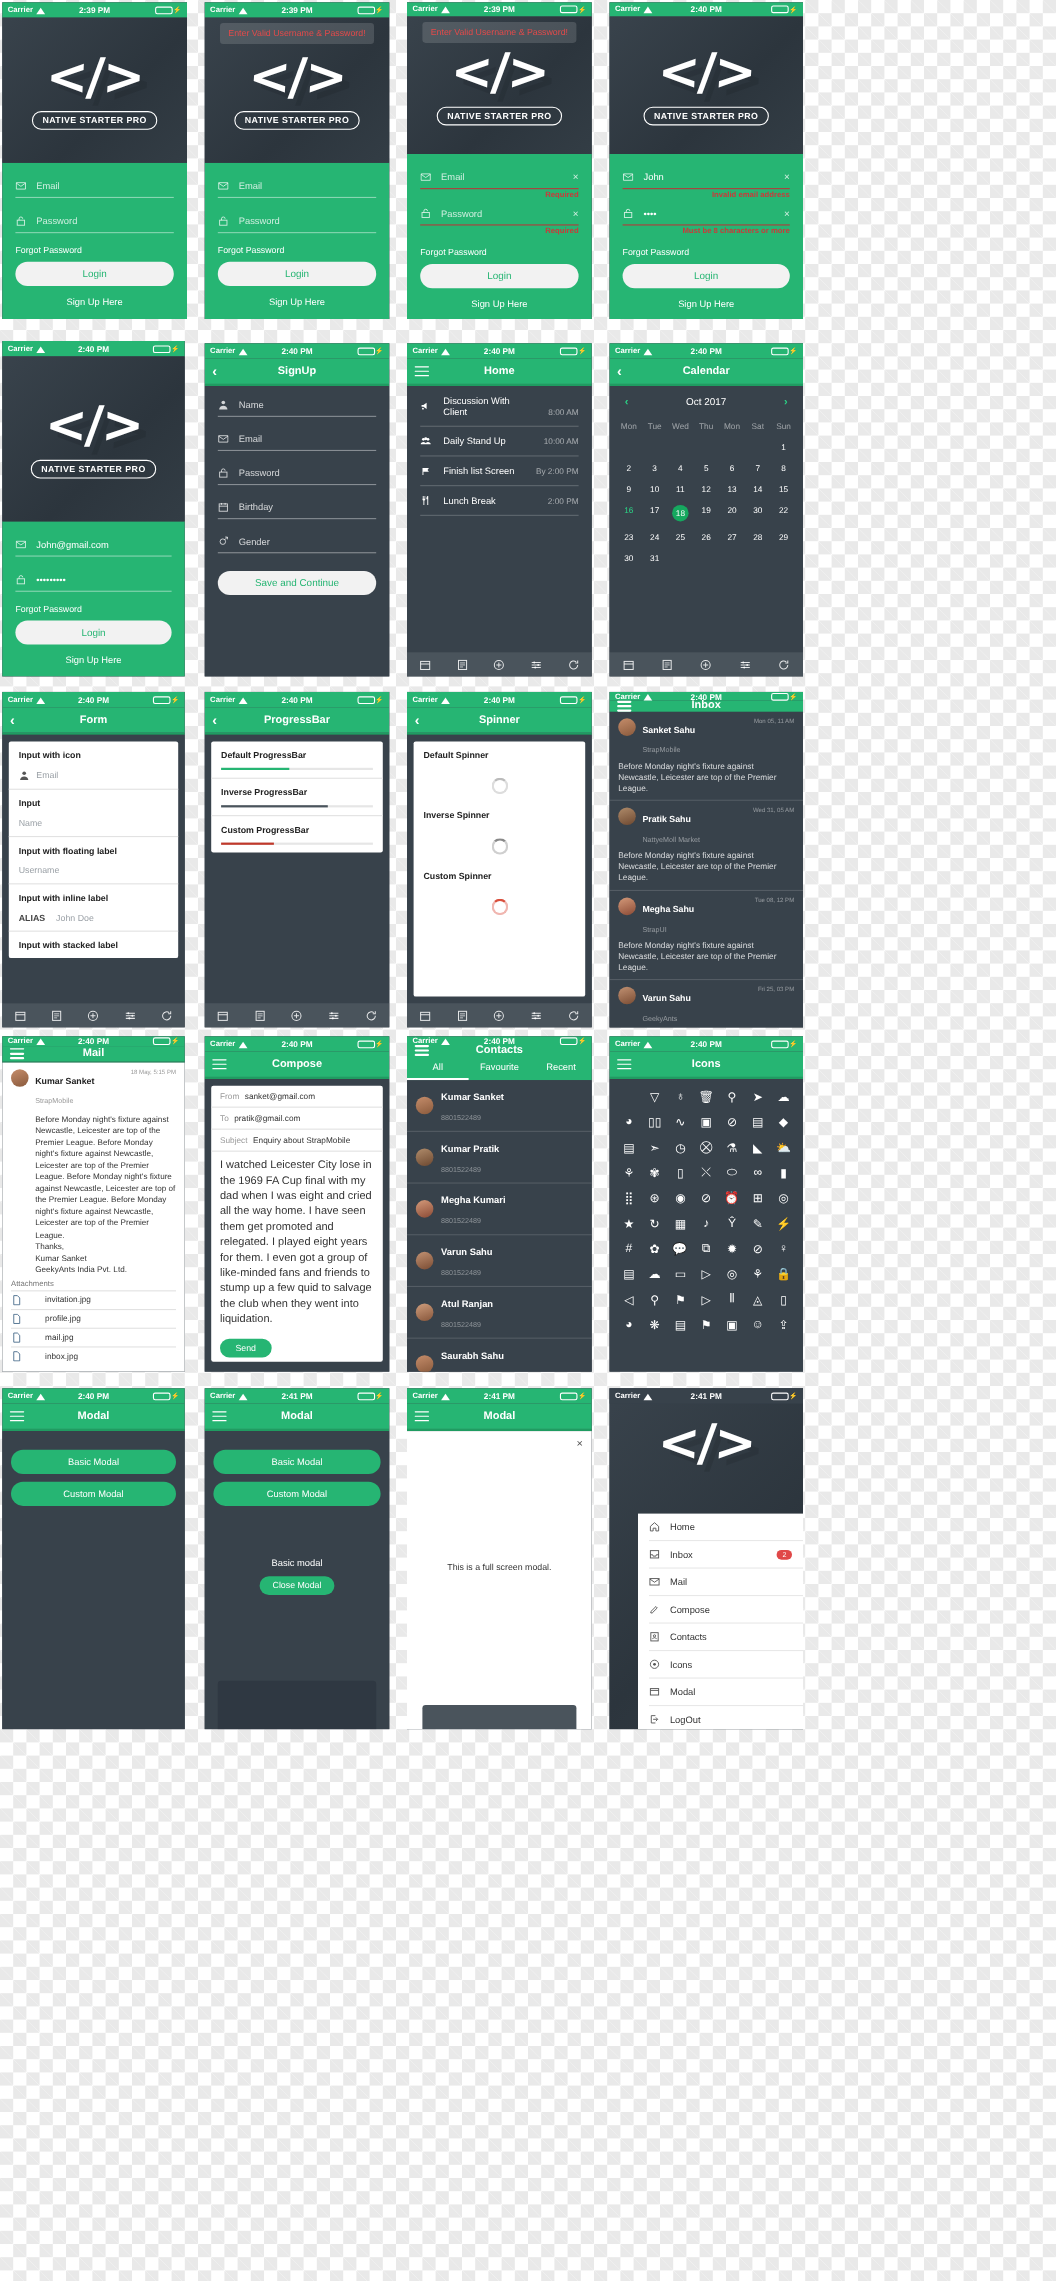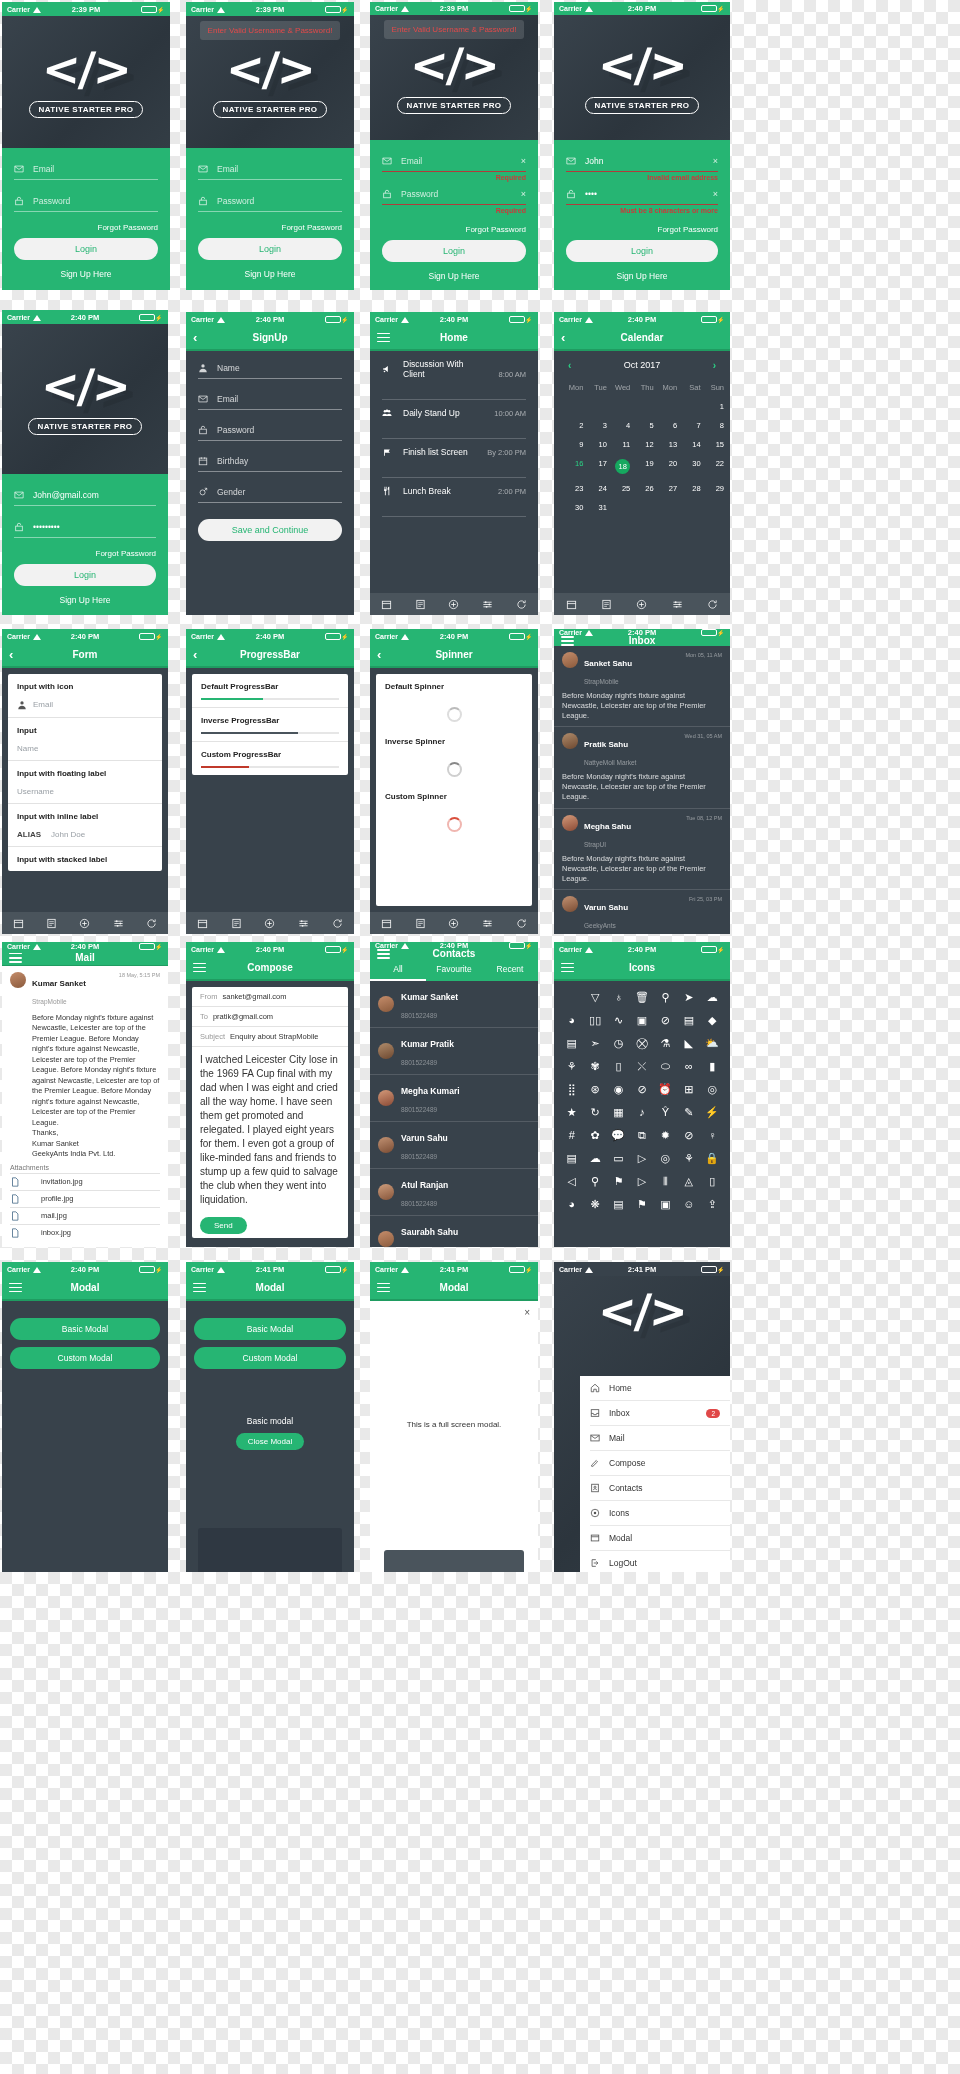--- a/index.html
+++ b/index.html
@@ -49,41 +49,41 @@
            border-radius:3px; color:#e24a4a; font-size:8px; text-align:center; padding:5px 0;}
   .greenpane{ background:#26b573; flex:1; padding:12px 12px 0; }
   .fld{ margin-bottom:4px; }
   .fld-row{ display:flex; align-items:center; gap:9px; color:rgba(255,255,255,.78);
             font-size:8.5px; padding:4px 0 5px; }
   .fld-row .val{ color:#fff;}
   .fld-row .x{ margin-left:auto; font-size:9px; color:rgba(255,255,255,.8);}
   .uline{ height:1px; background:rgba(255,255,255,.45); }
   .uline.err{ background:#b23b3b; }
   .errtext{ color:#c93b3b; font-size:7px; text-align:right; padding-top:2px; font-weight:bold;}
-  .forgot{ color:#fff; font-size:8px; text-align:right; padding:7px 0 6px;}
+  .forgot{ color:#fff; font-size:8px; text-align:left; padding:7px 0 6px;}
   .btn-white{ background:#f2f2f2; color:#26b573; border-radius:20px; text-align:center;
               font-size:9px; padding:6px 0; }
   .signup{ color:#fff; font-size:8.5px; text-align:center; padding:9px 0;}
   .ic{ width:10px;height:10px;display:inline-block;flex:none;}
   .ic svg{width:100%;height:100%;display:block;fill:currentColor;}
   
   .darkpane{ background:#38424b; flex:1; }
   
-  .hrow{ display:flex; align-items:center; padding:8px 12px 20px; color:#fff; font-size:8.5px; gap:11px;}
+  .hrow{ display:flex; align-items:center; padding:8px 12px 8px; color:#fff; font-size:8.5px; gap:11px;}
   .hrow .t{ margin-left:auto; color:rgba(255,255,255,.55); font-size:7.5px; align-self:flex-end;}
   .hsep{ height:1px; background:rgba(255,255,255,.2); margin:0 12px;}
   
   .tabbar{ height:22px; background:#4a545c; display:flex; align-items:center;
            justify-content:space-around; color:rgba(255,255,255,.85);}
   .tabbar .ic{ width:11px;height:11px;}
   
   .cal-head{ display:flex; align-items:center; justify-content:space-between;
              padding:9px 14px 7px; color:#fff; font-size:9px;}
   .cal-head .arw{ color:#2bd486; font-size:10px; font-weight:bold;}
-  .cal-grid{ display:grid; grid-template-columns:repeat(7,1fr); text-align:right; padding:0 6px;}
+  .cal-grid{ display:grid; grid-template-columns:repeat(7,1fr); text-align:center; padding:0 6px;}
   .cal-grid div{ font-size:7.5px; padding:5px 0; color:#fff;}
   .cal-grid .dow{ color:rgba(255,255,255,.5); }
   .cal-grid .gr{ color:#2bd486; }
   .cal-grid .sel span{ background:#16a85f; border-radius:50%; width:15px;height:15px;
        display:inline-flex; align-items:center; justify-content:center;}
   
   .wcard{ background:#fff; margin:6px; border-radius:2px; }
   .wsec{ padding:8px 9px 7px; }
   .wsec .lbl{ font-size:8px; font-weight:bold; color:#222; }
   .wsec .sub{ font-size:8px; color:#9aa0a6; padding-top:9px;}

